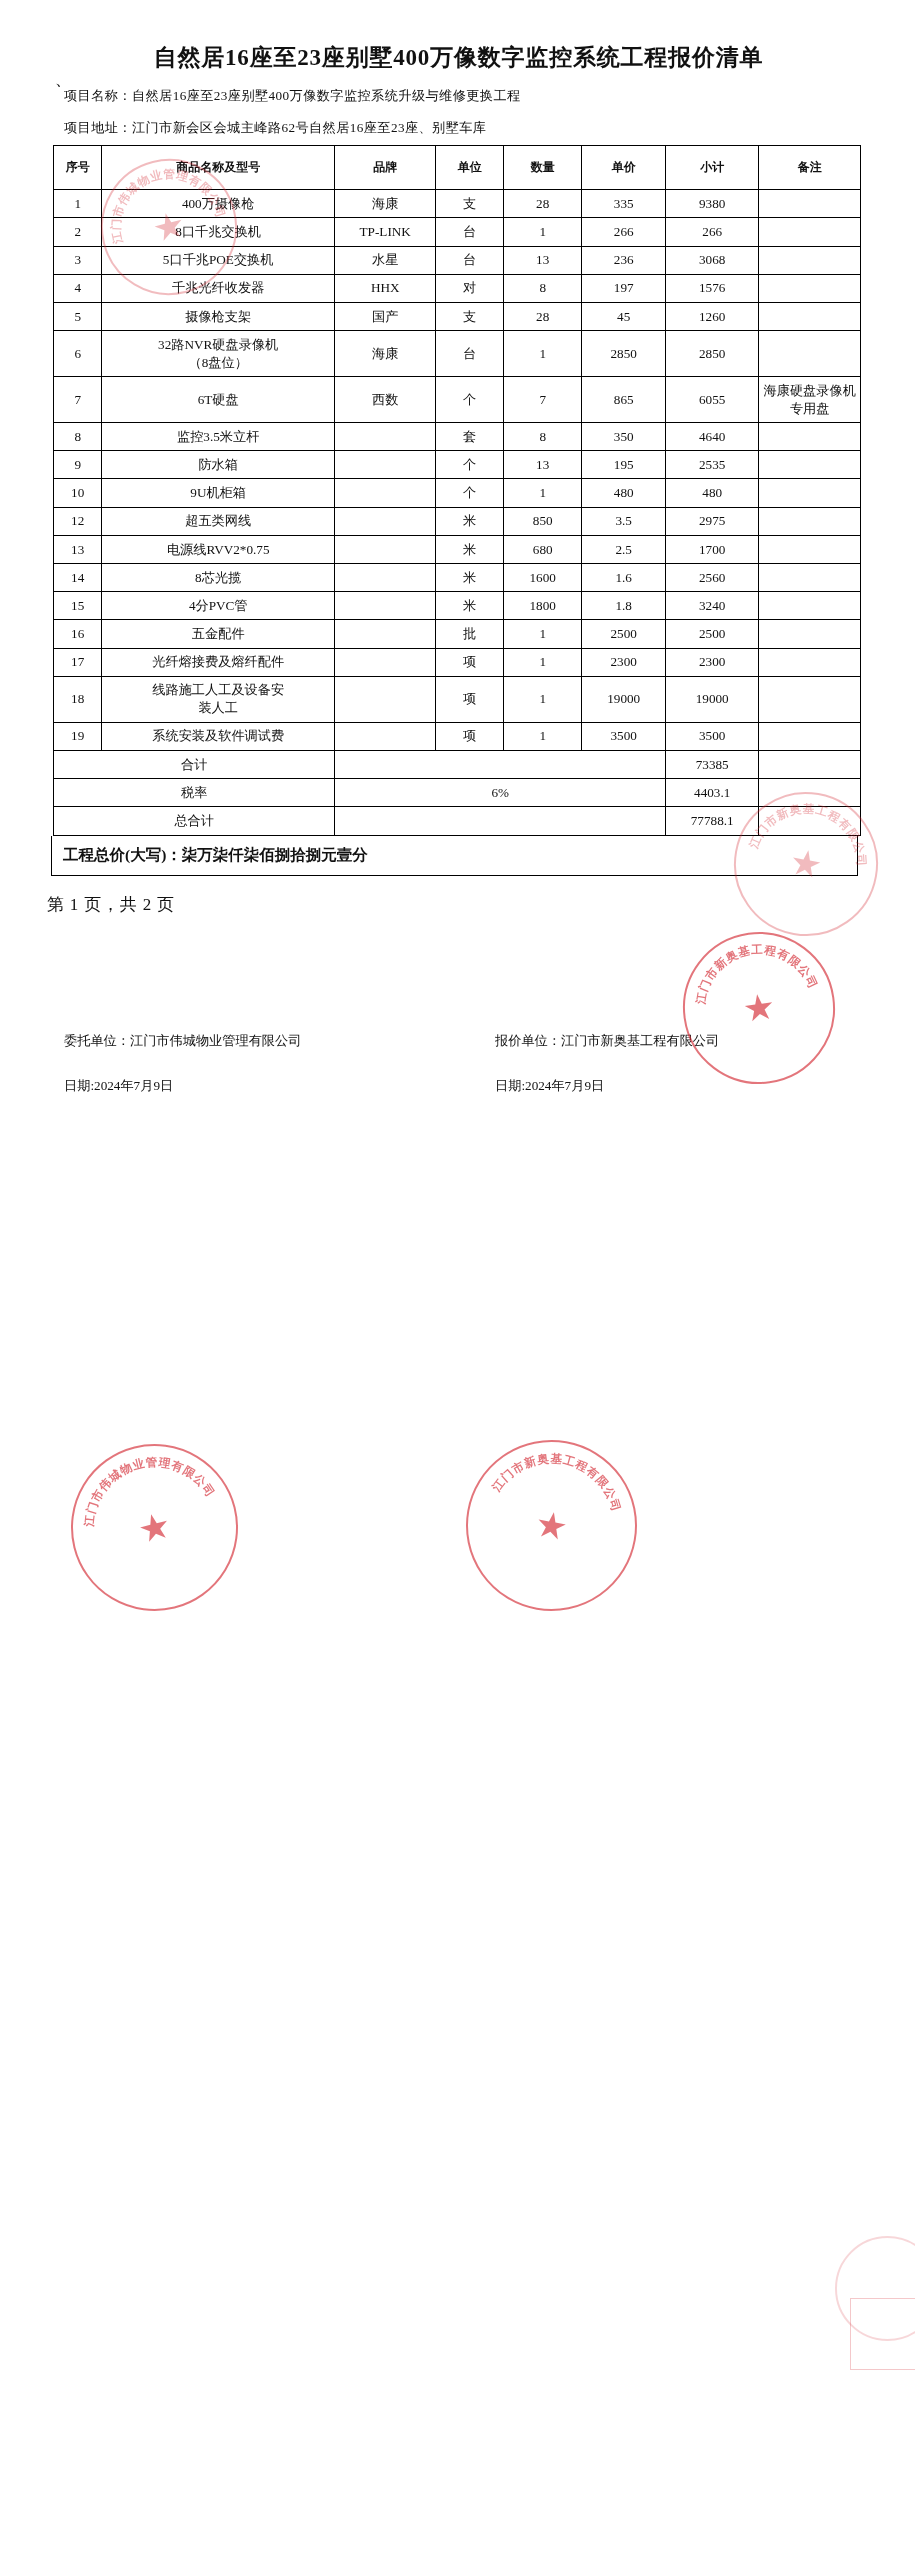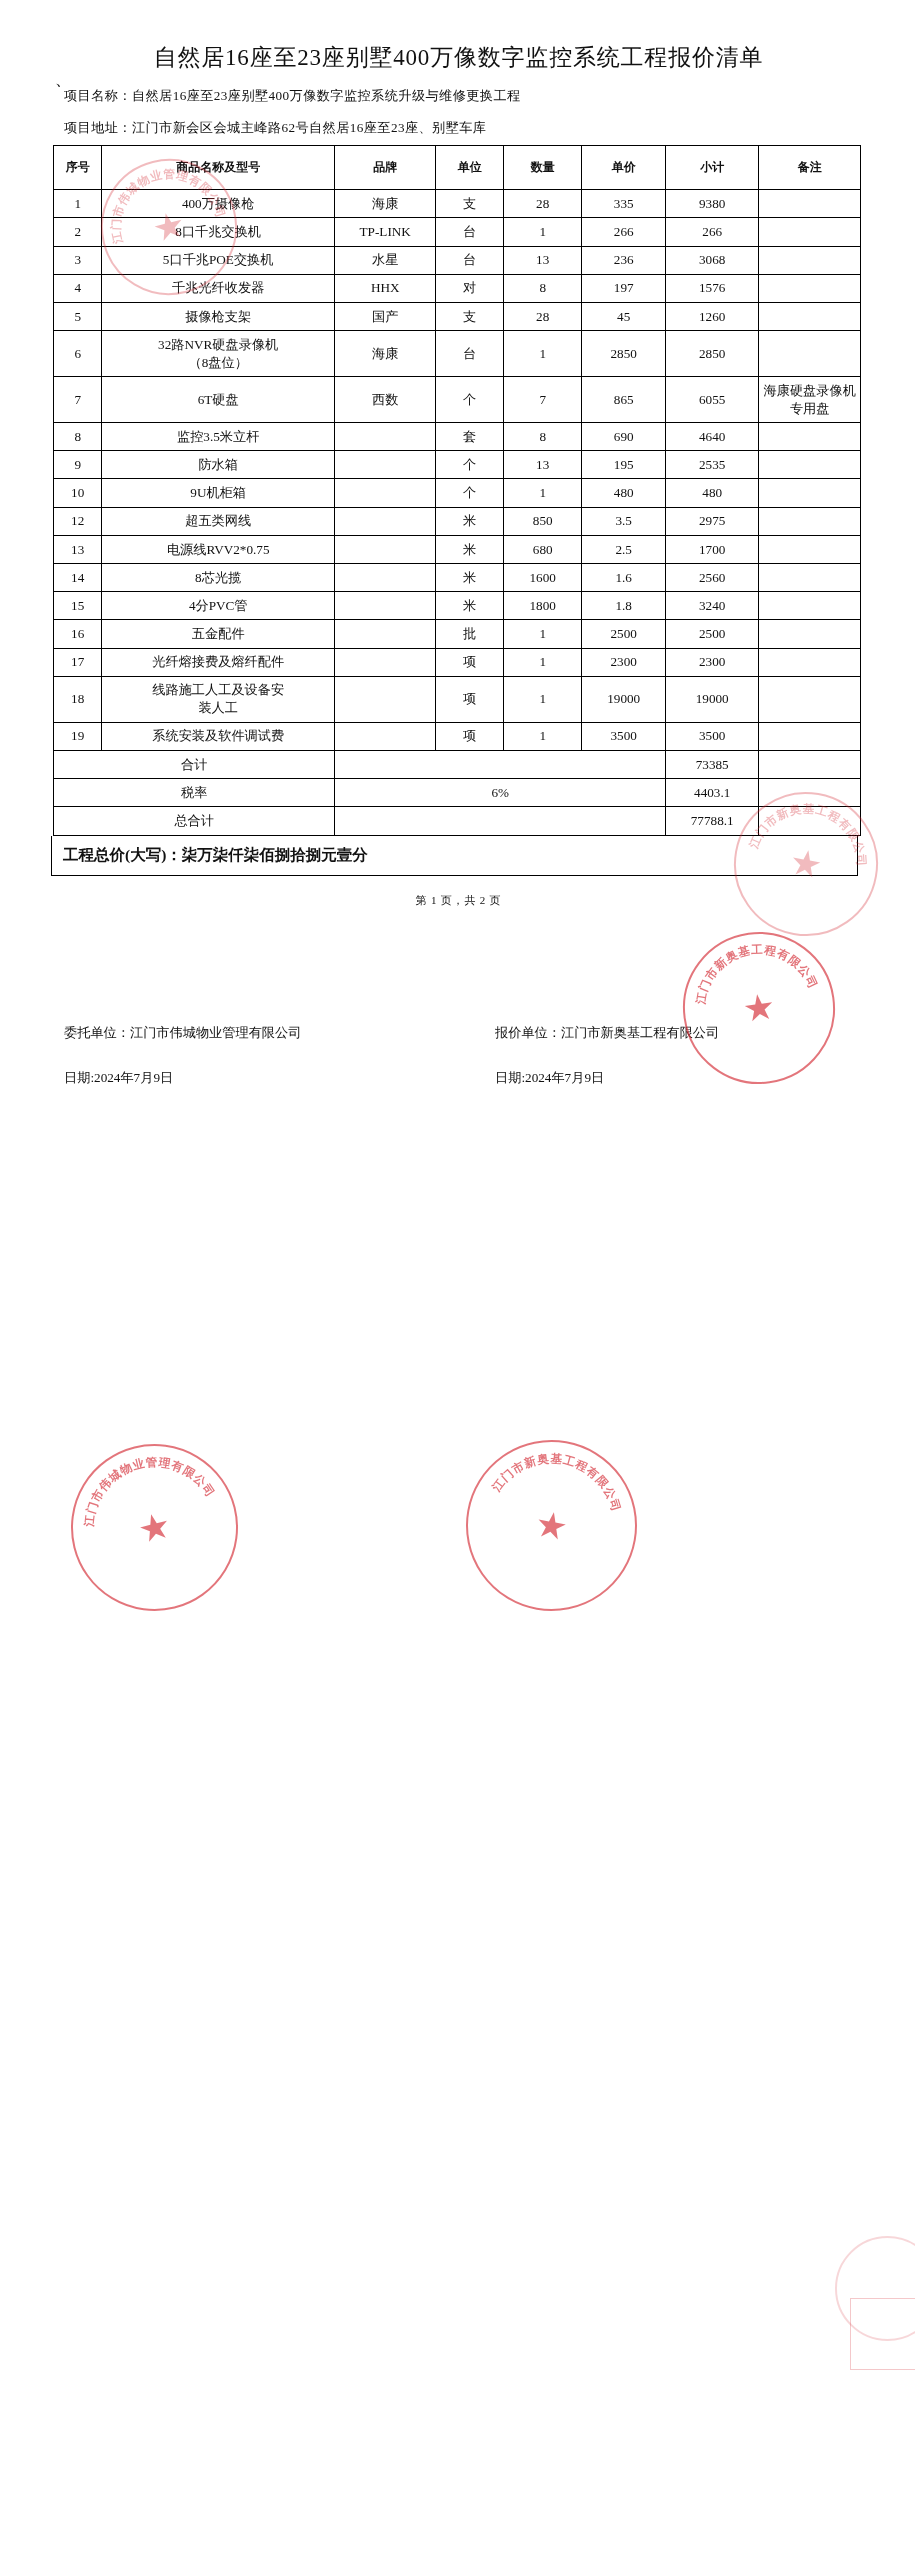--- a/index.html
+++ b/index.html
@@ -21,21 +21,21 @@
     overflow: hidden;
   }
   .doc {
     position: absolute;
     left: 47px;
     top: 31px;
     width: 823px;
   }
   .title {
     font-size: 23px;
-    font-weight: normal;
+    font-weight: bold;
     text-align: center;
     letter-spacing: 0.8px;
     margin: 0 0 4.7px 0;
     padding-top: 11px;
   }
   .title-lead {
     position: absolute;
     left: 7.8px;
     top: 37px;
     font-size: 17px;
@@ -82,22 +82,21 @@
     border: 0.8px solid #000;
     border-top: none;
     width: 807px;
     margin-left: 4px;
     box-sizing: border-box;
     font-size: 15.5px;
     font-weight: bold;
     padding: 9.3px 11px;
   }
   .pagenum {
-    text-align: center;
-    font-size: 11px;
+    font-size: 17px;
     margin-top: 17px;
     letter-spacing: 0.8px;
   }
   .notes {
     margin: 61px 0 0 17px;
     font-size: 13.2px;
     line-height: 2.0;
   }
   .sign-row {
     position: relative;
@@ -270,21 +269,21 @@
             <td>865</td>
             <td>6055</td>
             <td>海康硬盘录像机专用盘</td>
           </tr>
           <tr>
             <td>8</td>
             <td>监控3.5米立杆</td>
             <td></td>
             <td>套</td>
             <td>8</td>
-            <td>690</td>
+            <td>350</td>
             <td>4640</td>
             <td></td>
           </tr>
           <tr>
             <td>9</td>
             <td>防水箱</td>
             <td></td>
             <td>个</td>
             <td>13</td>
             <td>195</td>

